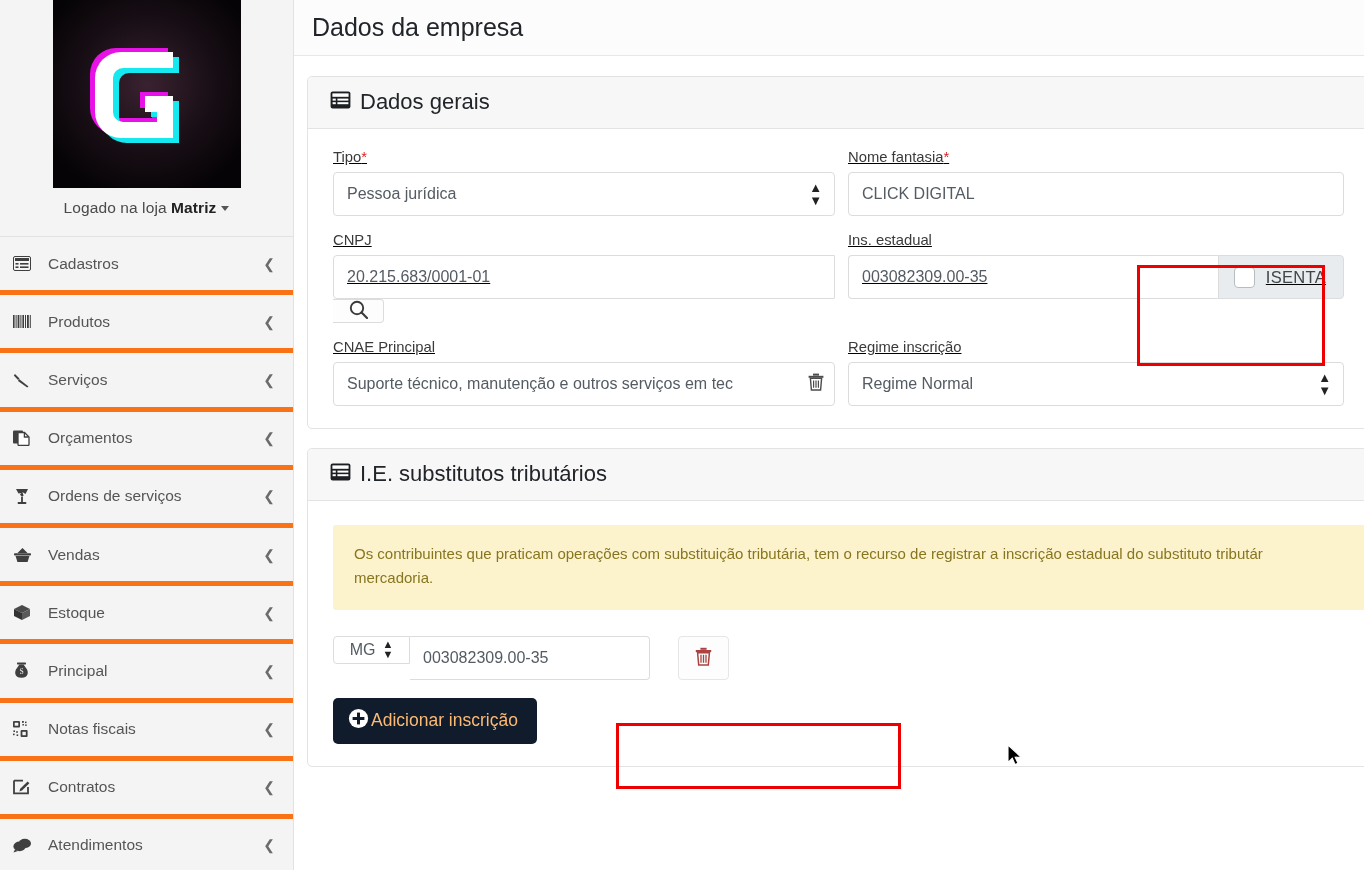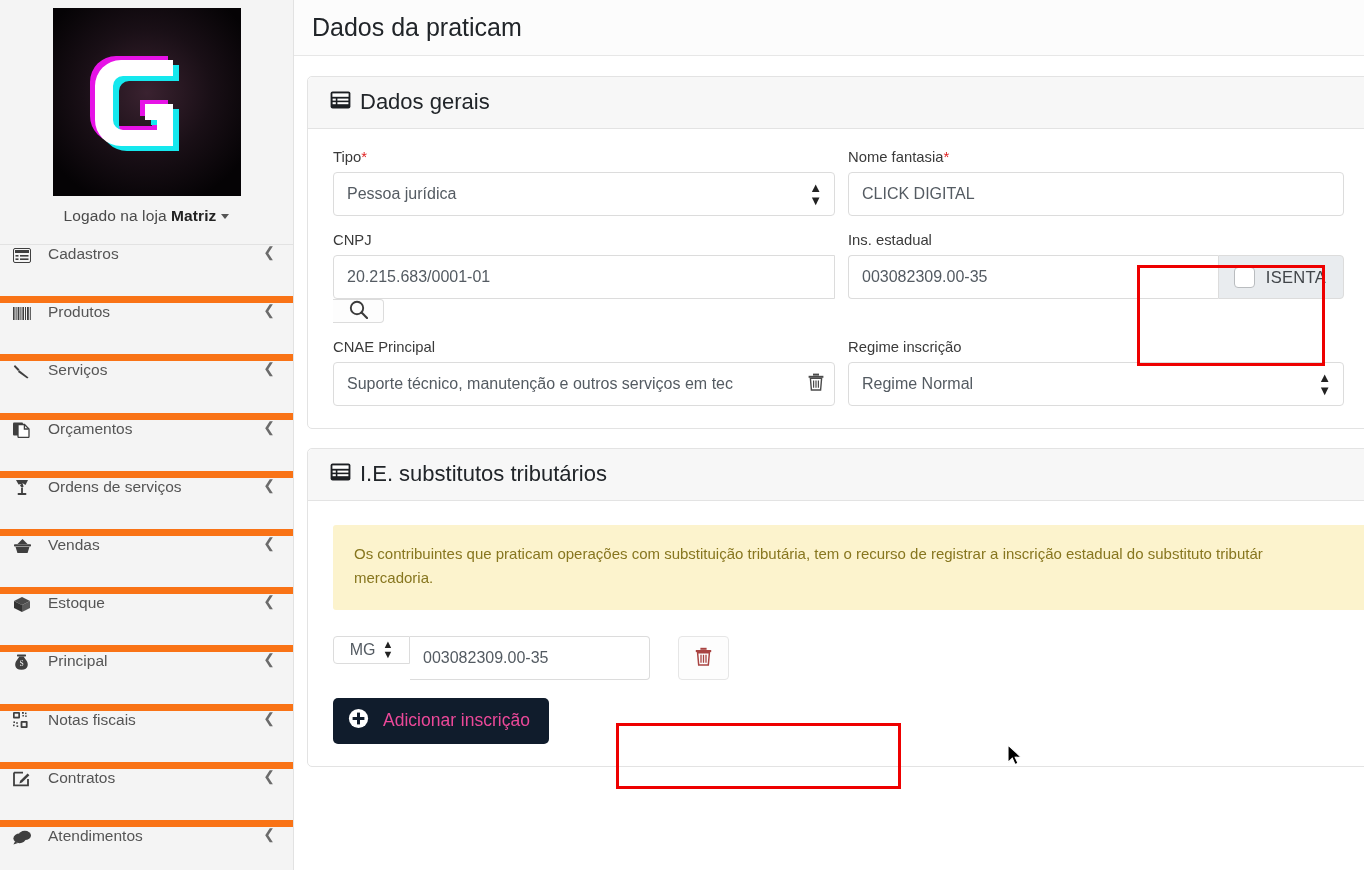--- a/index.html
+++ b/index.html
@@ -12,41 +12,41 @@
   .app { display: flex; width: 1364px; height: 870px; }
 
   
   .sidebar {
     width: 294px; min-width: 294px; height: 870px;
     background: #f4f4f4;
     border-right: 1px solid #e2e2e2;
     overflow: hidden;
     position: relative;
   }
-  .brand-block { padding: 8px 0 6px 0; background: #f4f4f4; }
+  .brand-block { padding: 0 0 6px 0; background: #f4f4f4; }
   .logo-wrap {
     width: 188px; height: 188px; margin: 0 auto;
     background: #0a0608; overflow: hidden; position: relative;
   }
   .logo-wrap svg { display: block; }
   .store-line {
     text-align: center; font-size: 15.5px; color: #4a4a4a;
     padding: 11px 0 13px 0; letter-spacing: .1px;
   }
   .store-line b { color: #222; font-weight: 700; }
   .caret-dn {
     display: inline-block; width: 0; height: 0; vertical-align: 2px;
     border-left: 4.5px solid transparent; border-right: 4.5px solid transparent;
     border-top: 5px solid #555; margin-left: 5px;
   }
   .nav { border-top: 1px solid #e2e2e2; }
   .nav-item {
-    display: flex; 
+    display: flex; align-items: center;
     height: 58.2px; padding: 0 18px 0 13px;
-    border-bottom: 7px solid #f97316;
+    border-bottom: 5px solid #f97316;
     color: #5a5a5a; font-size: 15.5px; cursor: pointer;
     background: #f4f4f4;
   }
   .nav-ico {
     width: 26px; min-width: 26px; height: 20px;
     display: flex; align-items: center; justify-content: flex-start;
     color: #444;
   }
   .nav-label { flex: 1; padding-left: 9px; color: #555; }
   .nav-chev { color: #6b6b6b; font-size: 14px; line-height: 1; }
@@ -73,21 +73,21 @@
     border-radius: 5px 5px 0 0;
     padding: 12px 16px 13px 22px;
     display: flex; align-items: center; gap: 9px;
   }
   .card-title { font-size: 22px; color: #212529; }
   .card-body { padding: 20px 25px 22px 25px; }
 
   .row2 { display: flex; gap: 13px; }
   .col { width: 502px; }
   .col.wide { width: 496px; }
-  .fgroup { margin-bottom: 16px; }
+  .fgroup { margin-bottom: 16px; text-decoration: underline; }
   .flabel { font-size: 14.8px; color: #3a3a3a; margin-bottom: 7px; display: block; }
   .req { color: #e02020; }
 
   .ctrl {
     width: 100%; height: 44px;
     border: 1px solid #dcdcdc; border-radius: 4px;
     background: #fff; color: #545b62; font-size: 16px;
     padding: 0 13px; outline: none;
     font-family: "Liberation Sans", sans-serif;
   }
@@ -149,22 +149,22 @@
     font-family: "Liberation Sans", sans-serif;
   }
   .ie-del {
     width: 51px; height: 44px; margin-left: 28px;
     border: 1px solid #e6e6e6; border-radius: 4px; background: #fdfdfd;
     display: flex; align-items: center; justify-content: center;
     cursor: pointer; color: #a94442;
   }
   .btn-add {
     margin-top: 18px; height: 46px; display: inline-flex; align-items: center;
-    gap: 14px; padding: 0 19px 0 15px;
-    background: #101c2c; color: #ec4899; border: 0; border-radius: 5px;
+    gap: 2px; padding: 0 19px 0 15px;
+    background: #101c2c; color: #fdba74; border: 0; border-radius: 5px;
     font-size: 17.5px; cursor: pointer;
     font-family: "Liberation Sans", sans-serif;
   }
 
   
   .annot {
     position: absolute; border: 3px solid #ee0000;
     pointer-events: none; z-index: 40;
   }
   #annot-ie { left: 843px; top: 265px; width: 188px; height: 101px; }
@@ -354,21 +354,21 @@
         <span class="nav-label">Atendimentos</span>
         <span class="nav-chev">❮</span>
       </div>
 
     </nav>
   </aside>
 
   <main class="main">
 
     <div class="page-head">
-      <h1 class="page-title">Dados da praticam</h1>
+      <h1 class="page-title">Dados da empresa</h1>
     </div>
 
     <section class="card">
       <div class="card-head">
         <span>
           <svg width="21" height="18" viewBox="0 0 21 18">
               <rect x="0.6" y="0.6" width="19.8" height="16.8" rx="2" fill="#1c1f23"></rect>
               <rect x="2.4" y="2.4" width="16.2" height="3.4" fill="#fff"></rect>
               <rect x="2.6" y="7.6" width="3.2" height="2" fill="#fff"></rect>
               <rect x="7.4" y="7.6" width="11" height="2" fill="#fff"></rect>

